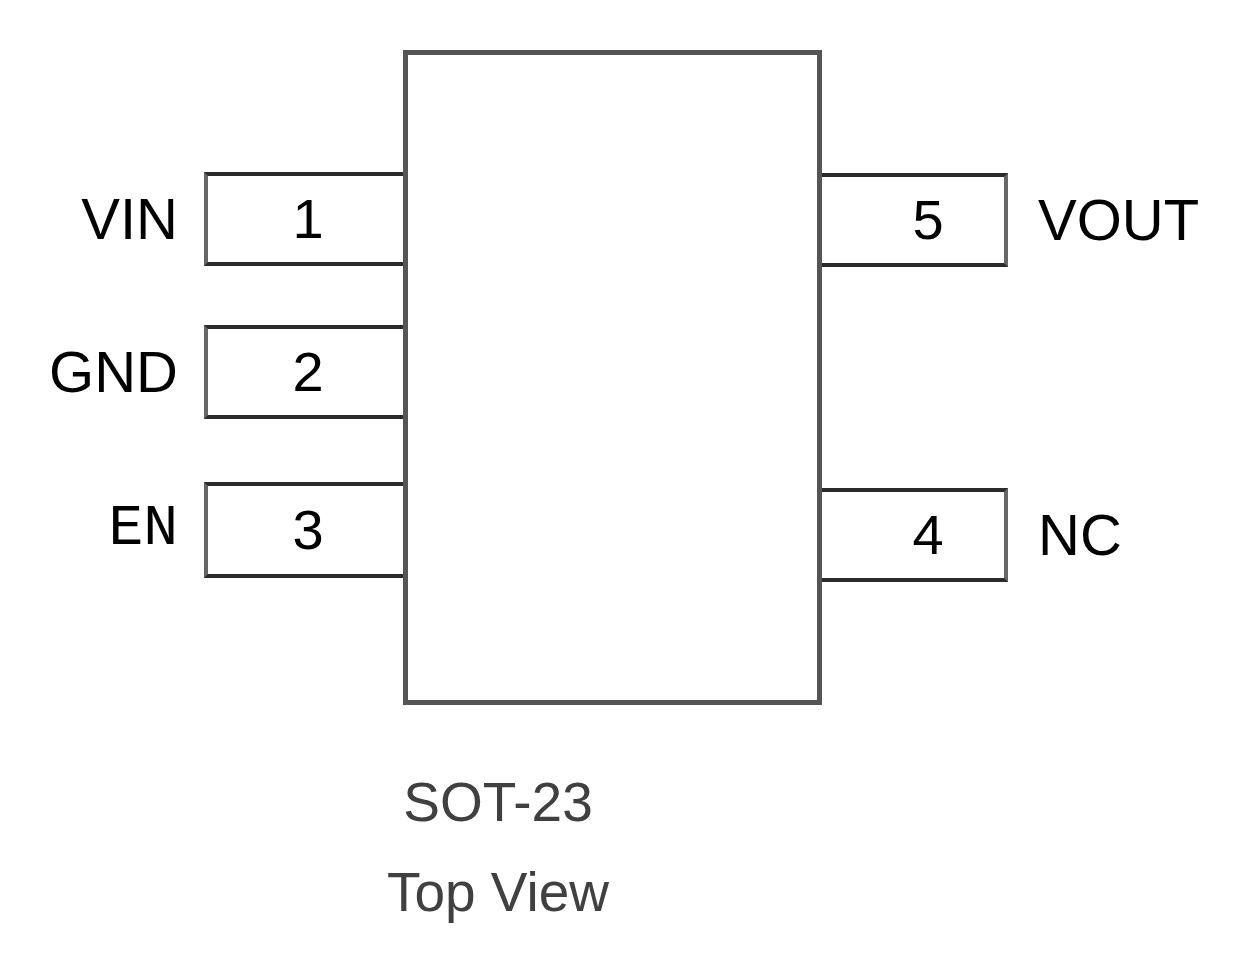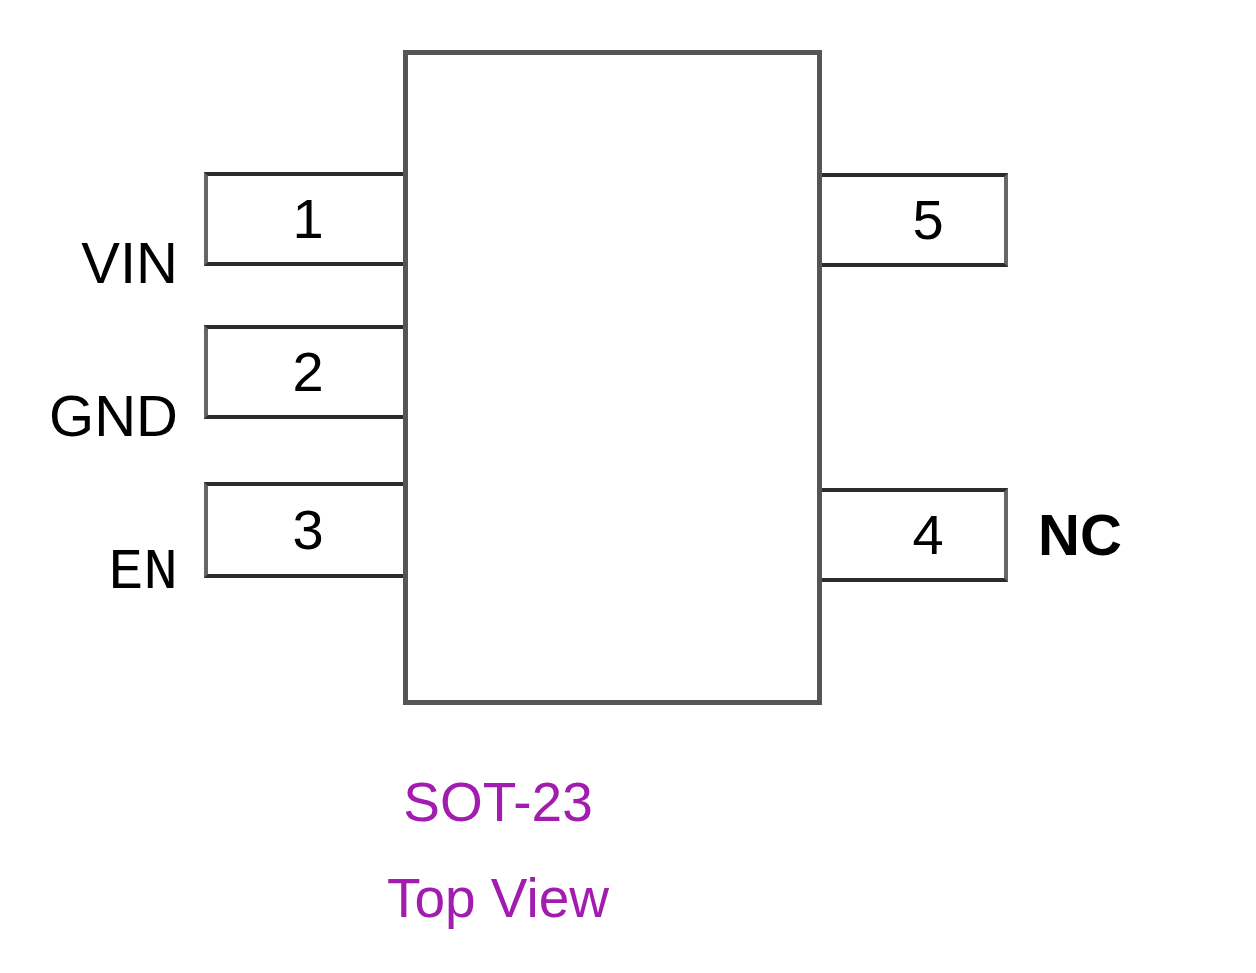--- a/index.html
+++ b/index.html
@@ -82,42 +82,42 @@
 
   
   .label {
     position: absolute;
     font-size: 58px;
     line-height: 1;
     color: #000000;
     white-space: nowrap;
     z-index: 4;
   }
-  .label.left  { right: 1078px; text-align: right; margin-top: 44px; }
+  .label.left  { right: 1078px; text-align: right; }
   .label.right { left: 1038px;  text-align: left;  }
 
   #lbl-vin  { top: 190px; }
   #lbl-gnd  { top: 343px; text-align: right; }
   #lbl-en   { top: 500px; font-family: Liberation Mono, monospace; }
   #lbl-vout { top: 191px; }
-  #lbl-nc   { top: 506px; font-weight: bold; }
+  #lbl-nc   { top: 506px; }
 
   
   .caption {
     position: absolute;
     left: 0;
     width: 996px;
     text-align: center;
     font-size: 55px;
     line-height: 1;
-    color: #a21caf;
+    color: #404040;
     z-index: 4;
   }
   #cap-pkg  { top: 775px; }
-  #cap-view { top: 865px; margin-top: 6px; }
+  #cap-view { top: 865px; }
 </style>
 </head>
 <body>
 
 <div id="canvas">
 
   <div class="ic-body"></div>
 
   <div class="pin left" id="pin1">
     <span class="pin-num">1</span>
@@ -133,18 +133,19 @@
     <span class="pin-num">5</span>
   </div>
   <div class="pin right" id="pin4">
     <span class="pin-num">4</span>
   </div>
 
   <div class="label left" id="lbl-vin">VIN</div>
   <div class="label left" id="lbl-gnd">GND</div>
   <div class="label left" id="lbl-en">EN</div>
 
+  <div class="label right" id="lbl-vout">VOUT</div>
   <div class="label right" id="lbl-nc">NC</div>
 
   <div class="caption" id="cap-pkg">SOT-23</div>
   <div class="caption" id="cap-view">Top View</div>
 
 </div>
 
 </body></html>

